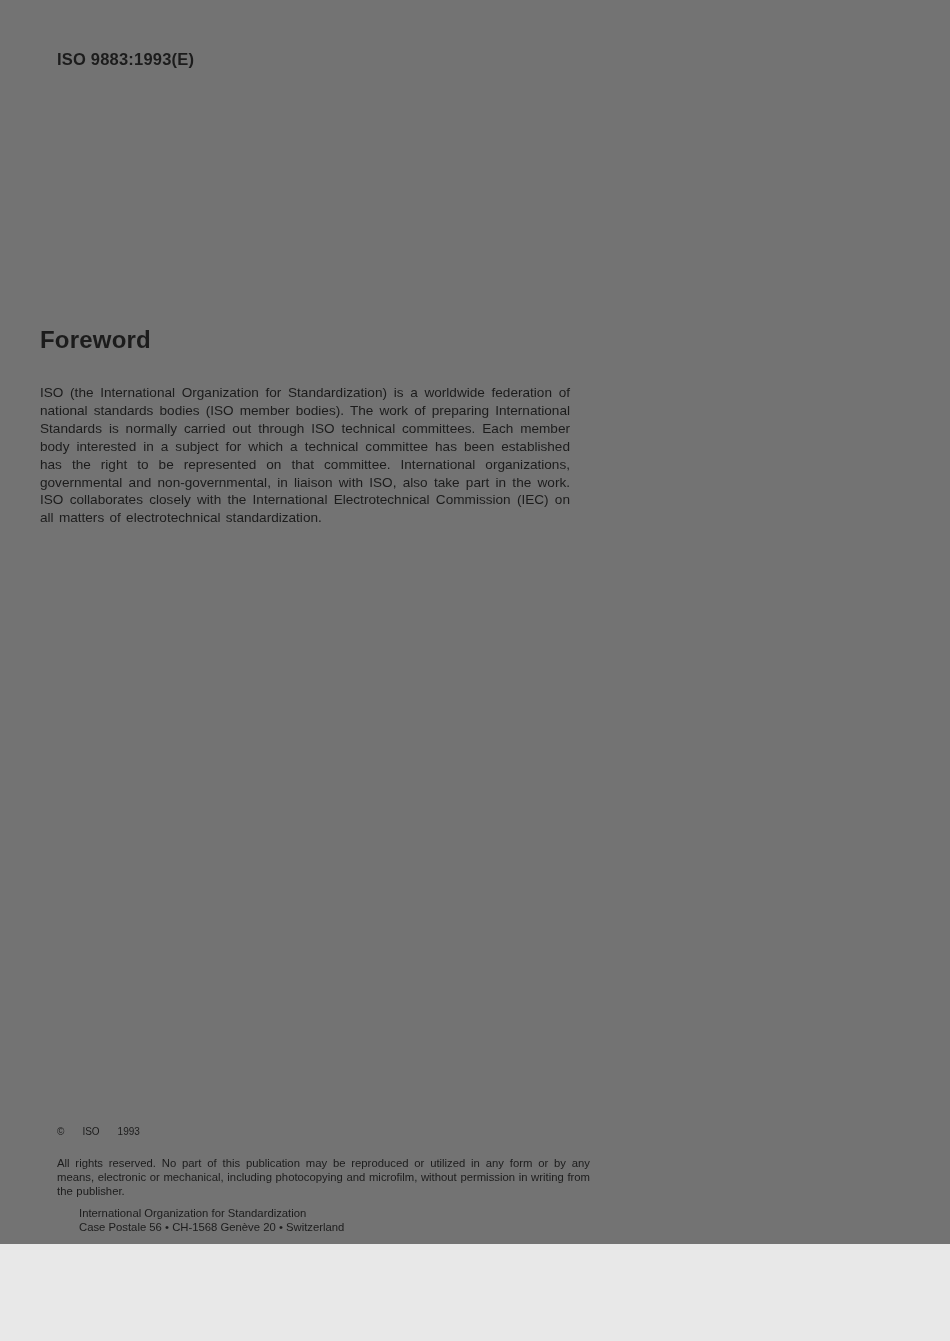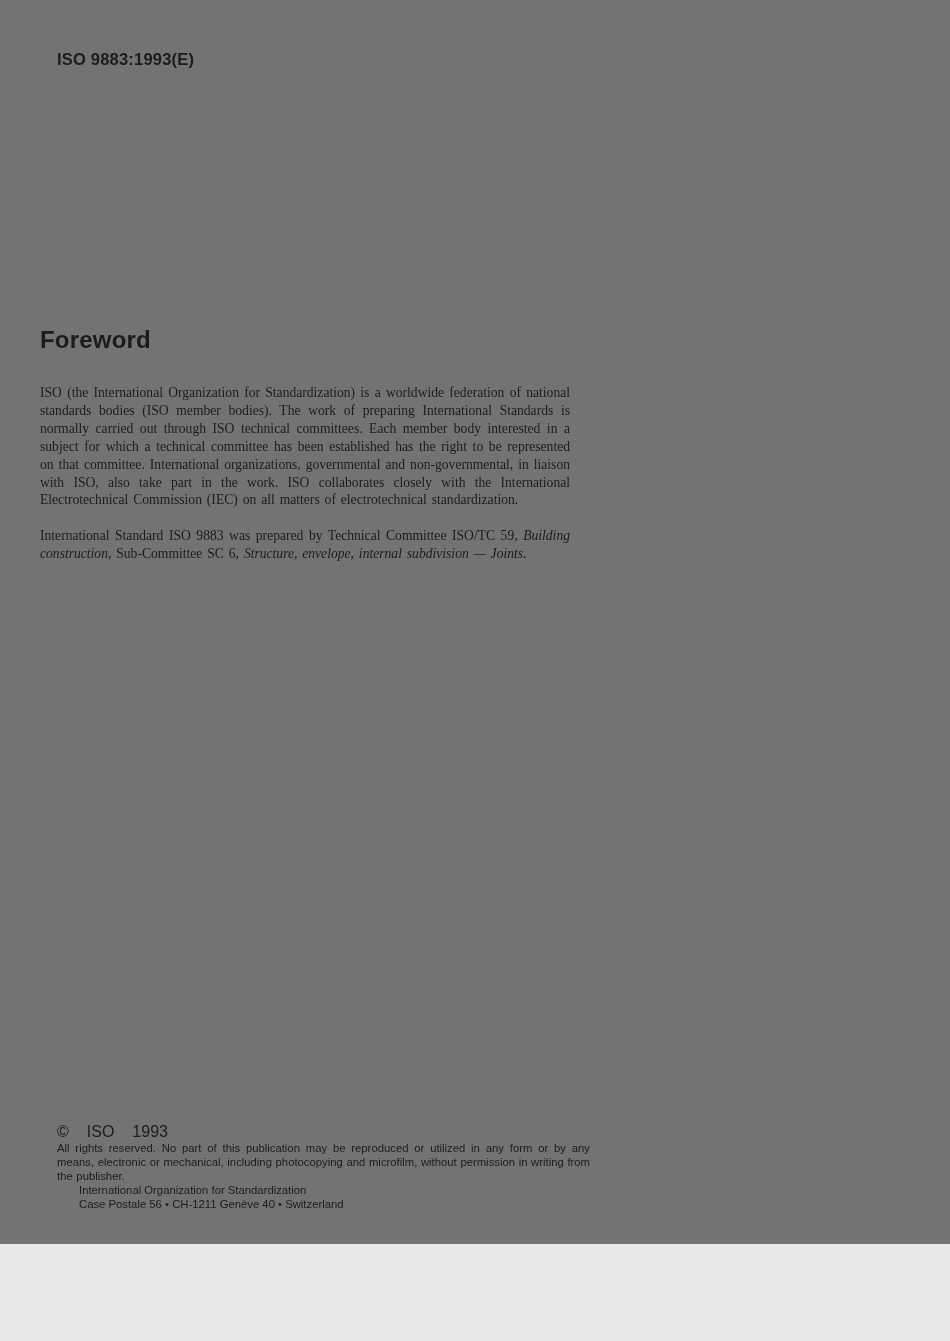--- a/index.html
+++ b/index.html
@@ -32,40 +32,40 @@
     font-weight: bold;
     margin-bottom: 30px;
     letter-spacing: 0.2px;
   }
   .body-para {
     font-size: 13.6px;
     line-height: 17.9px;
     text-align: justify;
     margin-bottom: 18px;
     word-spacing: 1.5px;
-    font-family: Liberation Serif, serif;
   }
   .body-para .it { font-style: italic; }
   .copyright-block {
     position: absolute;
     left: 57px;
     top: 1125px;
     width: 533px;
     font-size: 11.3px;
     line-height: 14px;
   }
   .copyright-line {
-    margin-bottom: 2px;
-    font-size: 16px;
+    margin-bottom: 17px;
+    font-size: 10px;
   }
   .copyright-line span { display: inline-block; }
   .copyright-line .gap { margin-right: 18px; }
   .rights-text {
     text-align: justify;
     word-spacing: 0.5px;
+    margin-bottom: 8px;
   }
   .org-address {
     padding-left: 22px;
   }
   .printed-line { }
   .page-number {
     position: absolute;
     left: 57px;
     top: 1276px;
     font-size: 13px;
@@ -78,29 +78,28 @@
 <div class="page">
 
   <div class="doc-header">ISO 9883:1993(E)</div>
 
   <div class="content">
     <div class="foreword-title">Foreword</div>
 
     <p class="body-para">ISO (the International Organization for Standardization) is a worldwide federation of national standards bodies (ISO member bodies). The work of preparing International Standards is normally carried out through ISO technical committees. Each member body interested in a subject for which a technical committee has been established has the right to be represented on that committee. International organizations, governmental and non-governmental, in liaison with ISO, also take part in the work. ISO collaborates closely with the International Electrotechnical Commission (IEC) on all matters of electrotechnical standardization.</p>
 
 
-    <p class="body-para"><span>International Standard ISO 9883 was prepared by Technical Committee ISO/TC 59, </span><span class="it">Building construction</span><span>, Sub-Committee SC 6, </span><span class="it">Structure, envelope, internal subdivision — Joints</span><span>.</span></p>
   </div>
 
   <div class="copyright-block">
     <div class="copyright-line">
       <span class="gap">©</span><span class="gap">ISO</span><span>1993</span>
     </div>
     <div class="rights-text">All rights reserved. No part of this publication may be reproduced or utilized in any form or by any means, electronic or mechanical, including photocopying and microfilm, without permission in writing from the publisher.</div>
     <div class="org-address">
       <div>International Organization for Standardization</div>
-      <div>Case Postale 56 • CH-1211 Genève 40 • Switzerland</div>
+      <div>Case Postale 56 • CH-1568 Genève 20 • Switzerland</div>
     </div>
   </div>
 
   <div class="page-number">ii</div>
 
 </div>
 
 </body></html>

